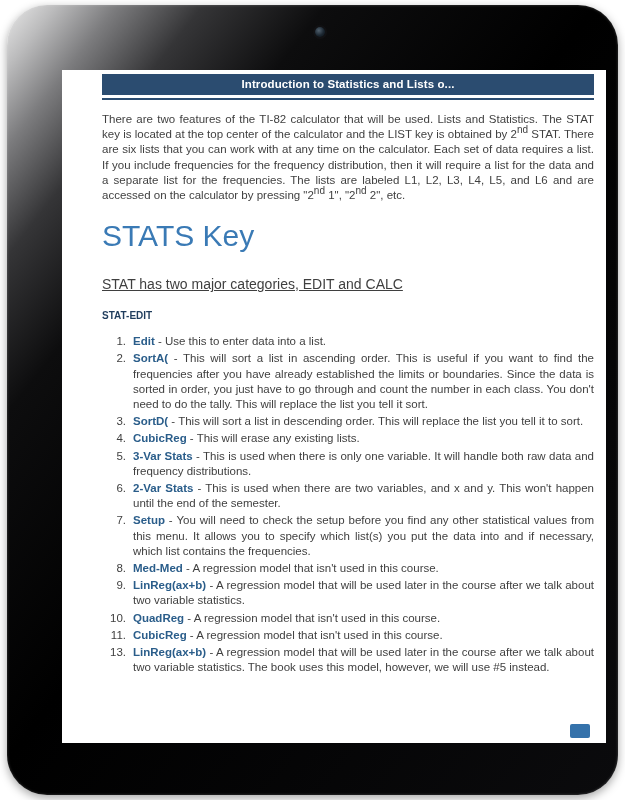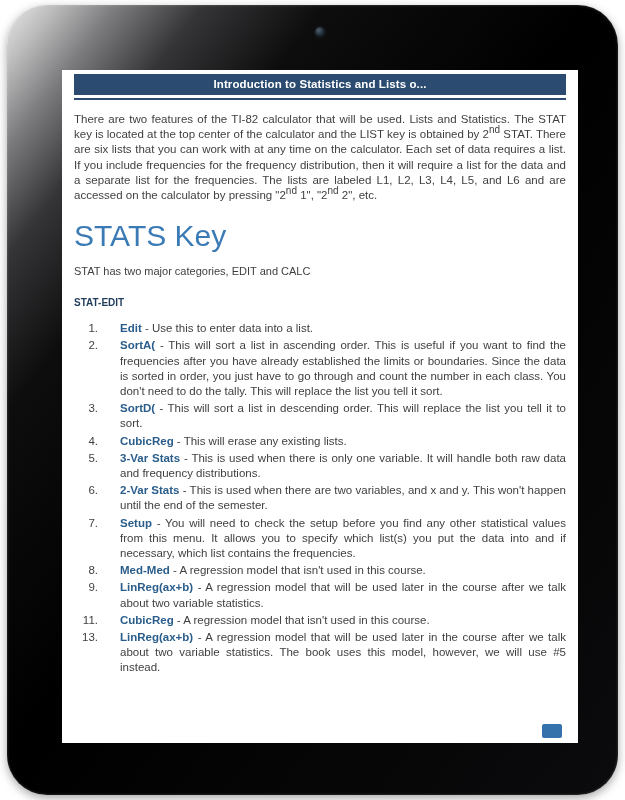--- a/index.html
+++ b/index.html
@@ -14,51 +14,51 @@
     background:linear-gradient(128deg,#e9e9e9 0%,#bcbcbd 4%,#7c7c7e 9%,#353537 16%,#0d0d0e 26%,#000000 48%,#0b0b0d 100%);
     box-shadow:inset 0 0 3px rgba(255,255,255,0.25), 0 3px 10px rgba(0,0,0,0.35);
   }
   .camera{
     position:absolute;left:308px;top:22px;width:10px;height:10px;border-radius:50%;
     background:radial-gradient(circle at 38% 35%,#51616e 0%,#1b2630 55%,#0a0f14 100%);
     box-shadow:0 0 0 2px rgba(18,18,20,0.9);
   }
   .screen{
     position:absolute;left:55px;top:65px;width:516px;height:673px;
-    background:#ffffff;overflow:hidden;
+    background:#ffffff;overflow:hidden;padding-left:28px;
   }
   .doc{padding:4px 12px 0 12px;color:var(--body-text,#3f3f3f);}
   .title-bar{
     height:21px;line-height:21px;background:var(--header-bar,#2b4c70);
     color:#ffffff;font-weight:700;font-size:11.5px;text-align:center;
     letter-spacing:0.1px;
   }
   .title-rule{height:2px;background:var(--header-bar,#2b4c70);margin-top:3px;}
   .intro{
     margin:12px 0 0;font-size:11.5px;line-height:15.2px;
     text-align:justify;color:var(--body-text,#3f3f3f);
   }
   sup{font-size:10px;line-height:0;vertical-align:super;}
   .h1{
     margin:18px 0 0;font-size:30px;line-height:30px;font-weight:400;
     color:var(--heading-primary,#3a7ab5);
   }
-  .note{margin:13px 0 0;font-size:11px;line-height:15px;color:var(--body-text,#3f3f3f);}
+  .note{margin:26px 0 0;font-size:14px;line-height:15px;color:var(--body-text,#3f3f3f);text-decoration:underline;}
   .h2{
     margin:16px 0 0;font-size:10px;line-height:16px;font-weight:700;
     color:var(--heading-secondary,#1f3c5c);
   }
   .stat-list{margin-top:10px;}
   .item{
     display:grid;grid-template-columns:24px 1fr;column-gap:7px;
     font-size:11.5px;line-height:15.2px;margin-bottom:2px;
     color:var(--body-text,#3f3f3f);
   }
   .num{text-align:right;}
-  .body-cell{text-align:justify;margin-left:15px;}
+  .body-cell{text-align:justify;}
   .term{font-weight:700;color:var(--term,#2a5d8a);}
   .corner-btn{
     position:absolute;right:16px;bottom:5px;width:20px;height:14px;
     border-radius:2px;background:var(--corner-button,#3572ab);
     border:none;cursor:pointer;padding:0;
   }
 </style>
 </head>
 <body>
 
@@ -121,20 +121,24 @@
           <div class="item">
             <span class="num">8.</span>
             <span class="body-cell"><span class="term">Med-Med</span><span> - </span><span>A regression model that isn't used in this course.</span></span>
           </div>
 
           <div class="item">
             <span class="num">9.</span>
             <span class="body-cell"><span class="term">LinReg(ax+b)</span><span> - </span><span>A regression model that will be used later in the course after we talk about two variable statistics.</span></span>
           </div>
 
+          <div class="item">
+            <span class="num">10.</span>
+            <span class="body-cell"><span class="term">QuadReg</span><span> - </span><span>A regression model that isn't used in this course.</span></span>
+          </div>
 
           <div class="item">
             <span class="num">11.</span>
             <span class="body-cell"><span class="term">CubicReg</span><span> - </span><span>A regression model that isn't used in this course.</span></span>
           </div>
 
 
           <div class="item">
             <span class="num">13.</span>
             <span class="body-cell"><span class="term">LinReg(ax+b)</span><span> - </span><span>A regression model that will be used later in the course after we talk about two variable statistics. The book uses this model, however, we will use #5 instead.</span></span>

